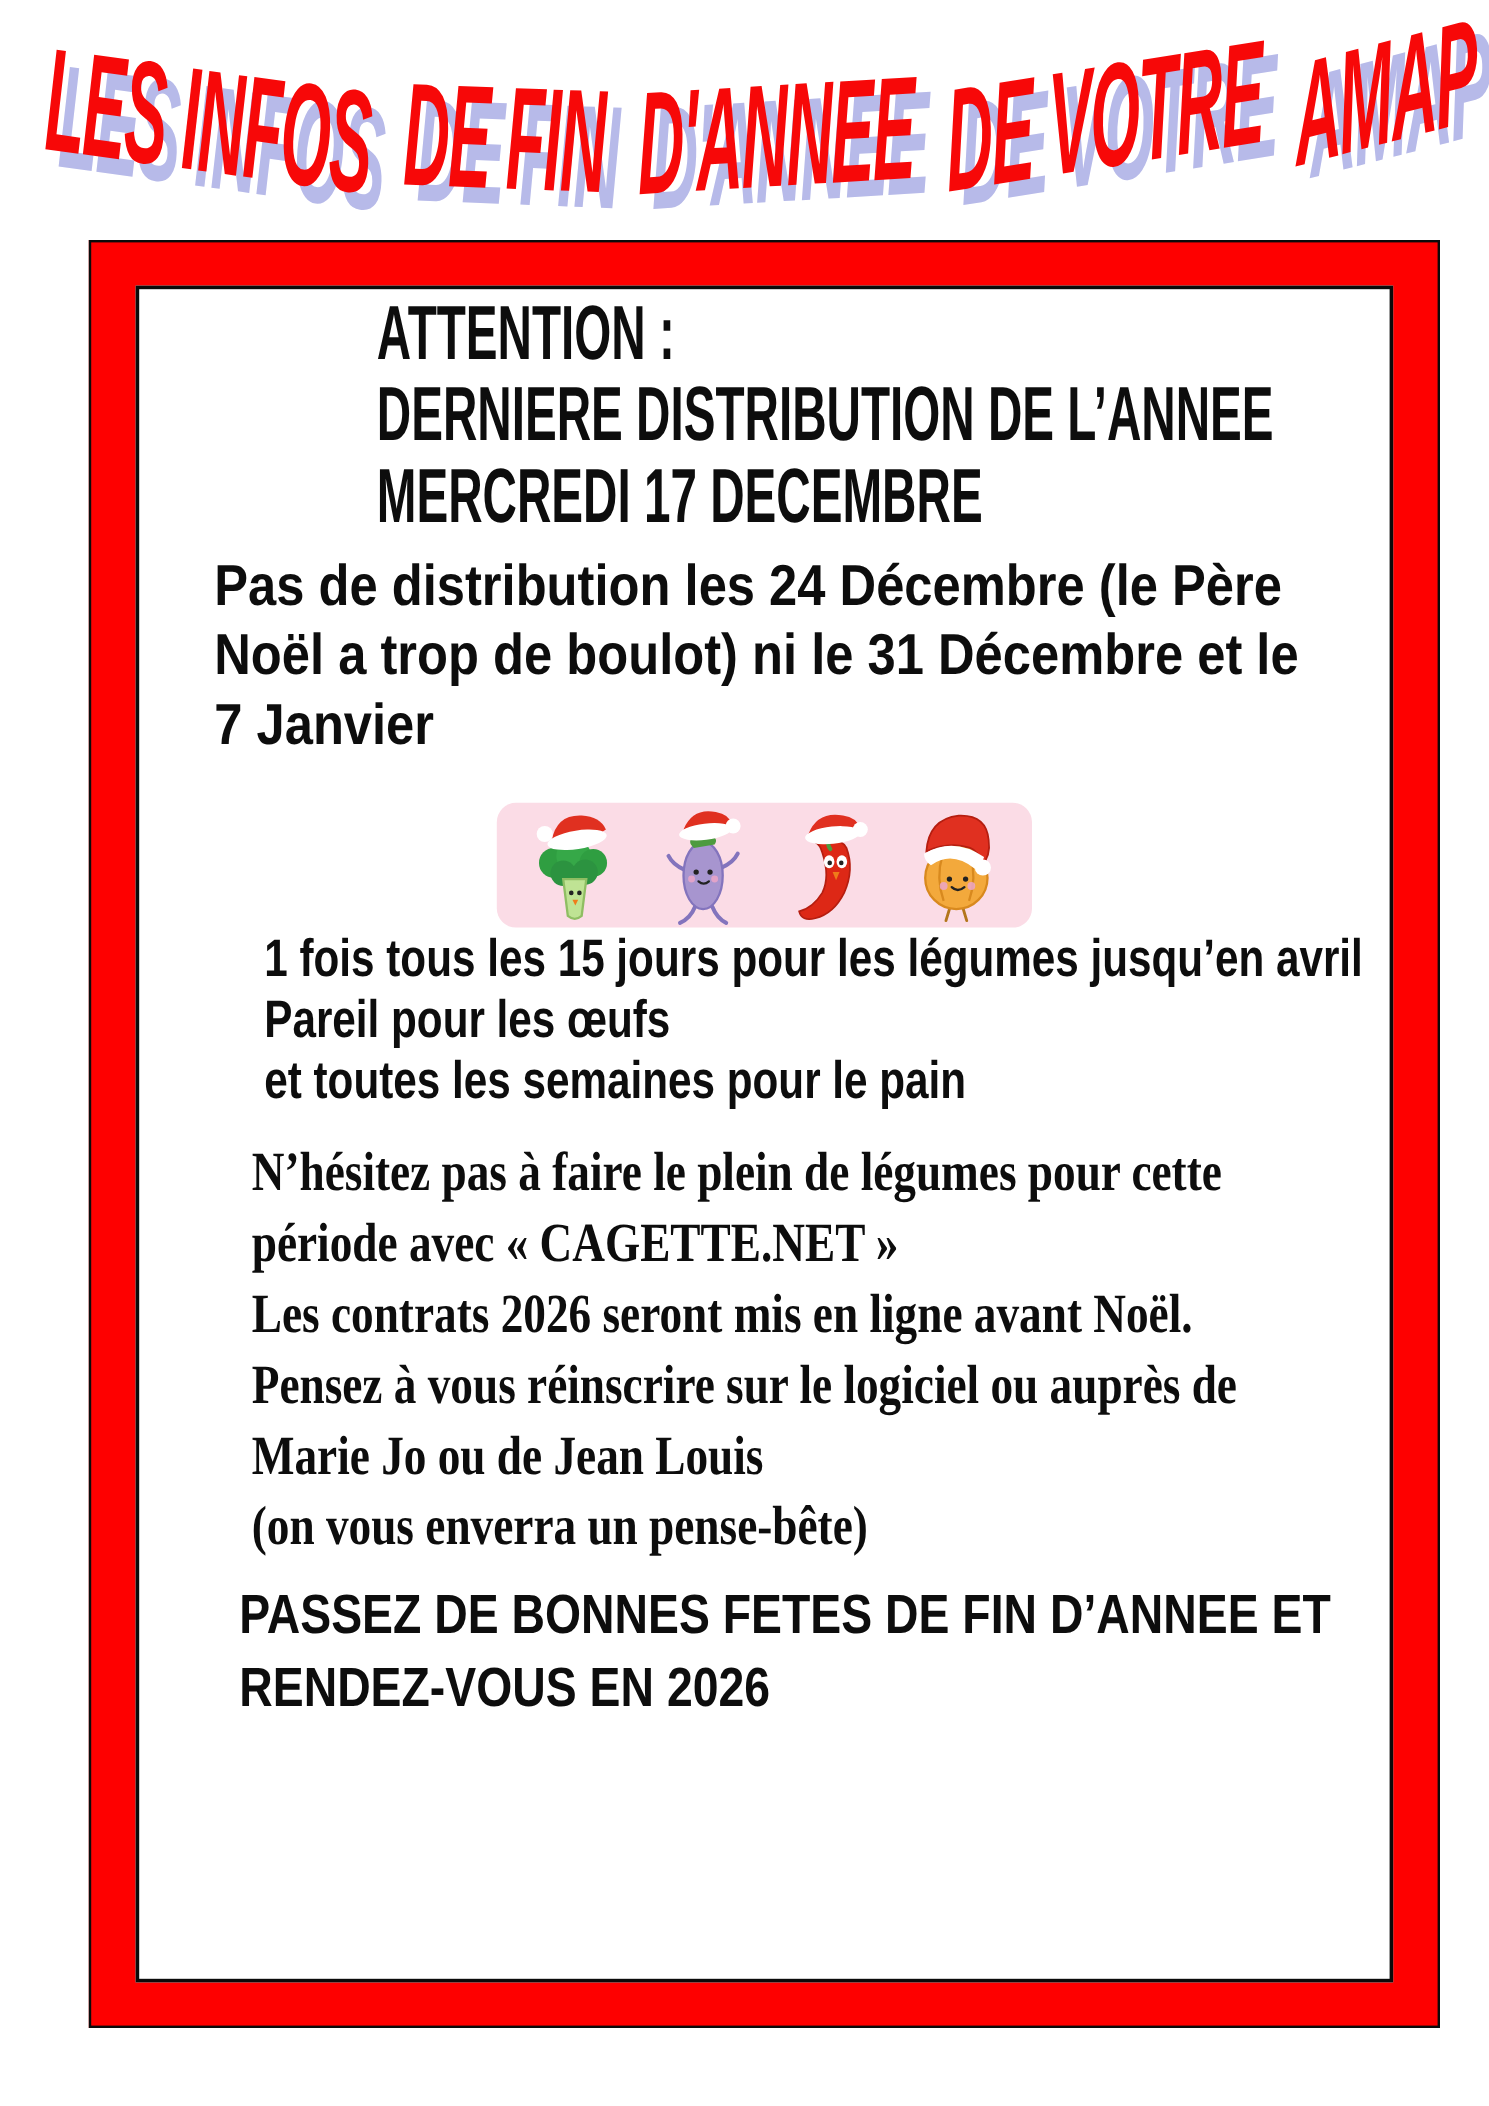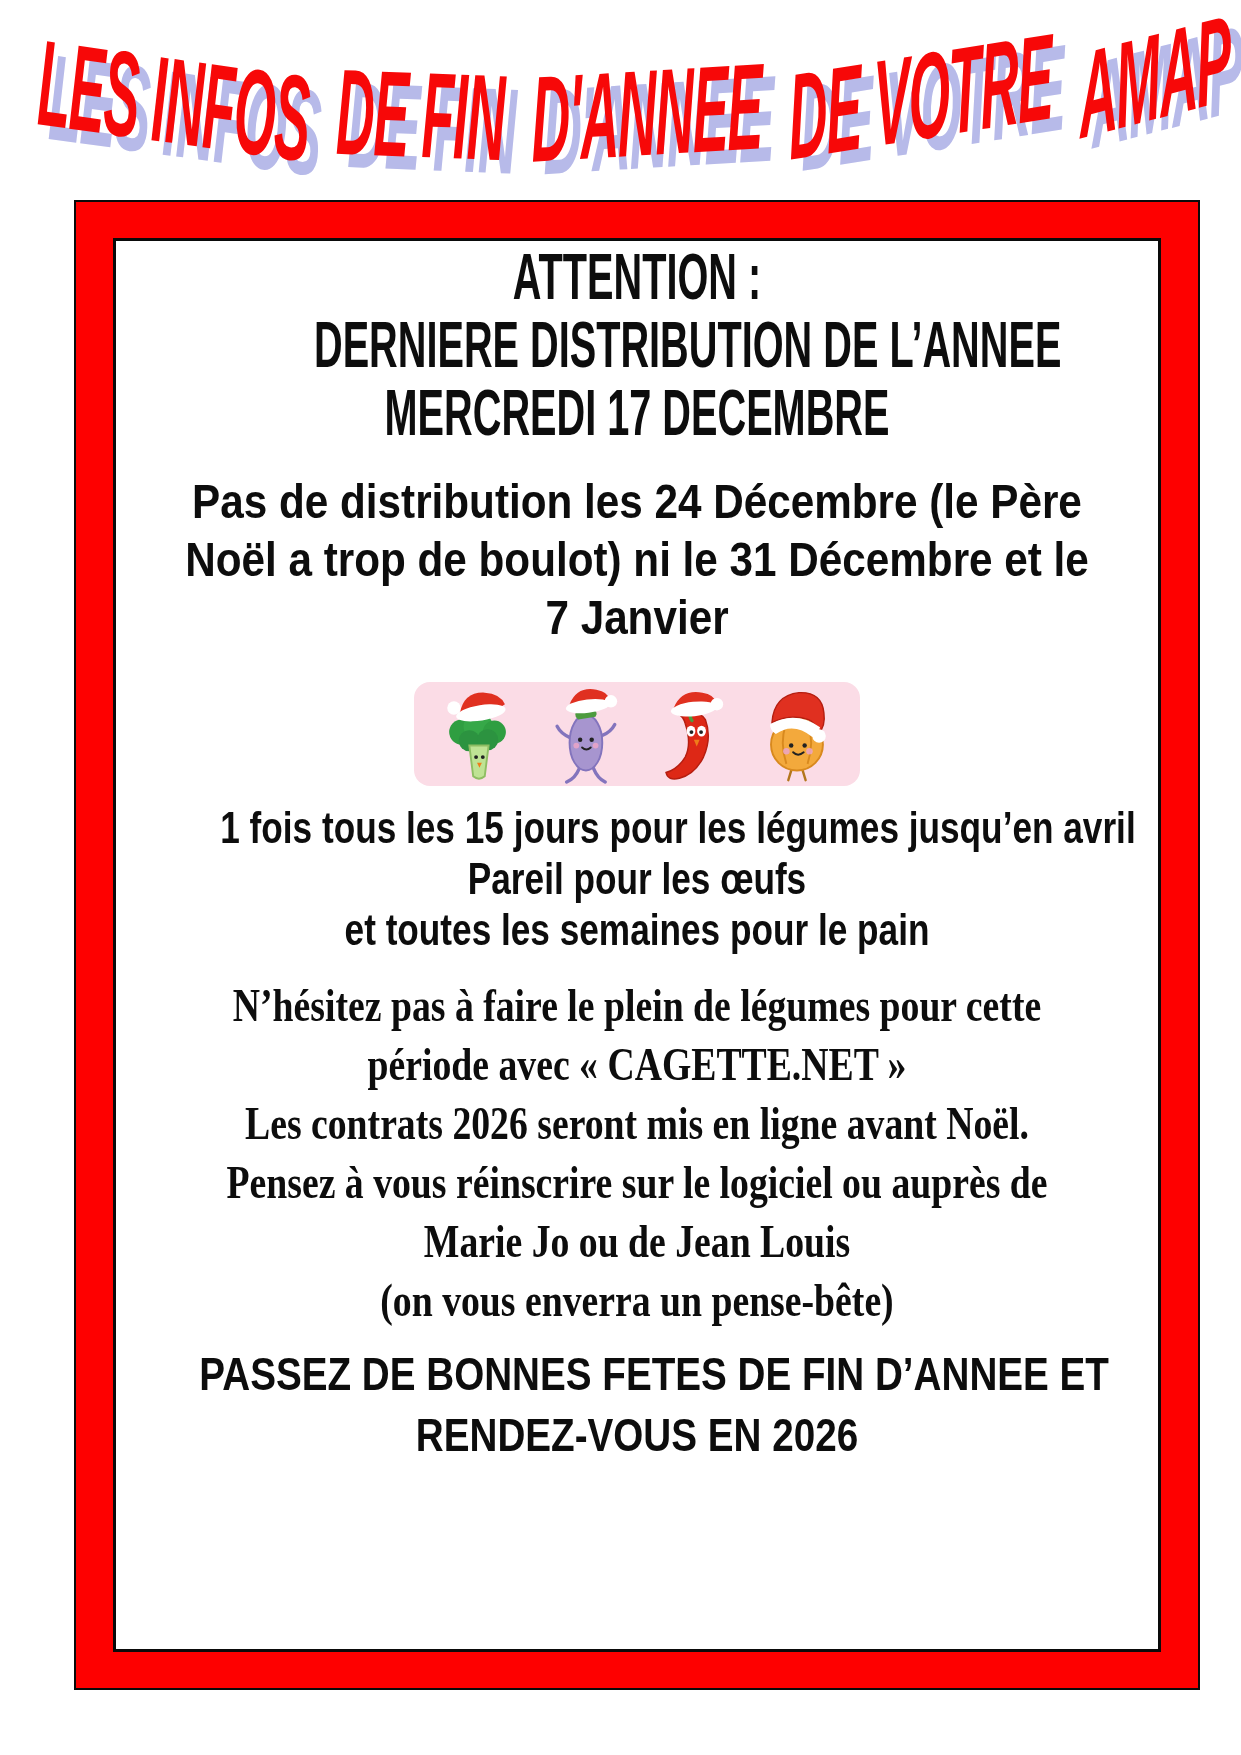--- a/index.html
+++ b/index.html
@@ -43,33 +43,33 @@
     border: 2px solid #0a0a0a;
     background: #fe0000;
     padding: 36px 37px;
   }
   .frame-inner {
     box-sizing: border-box;
     width: 100%; height: 100%;
     background: #ffffff;
     border: 3px solid #0a0a0a;
     padding-top: 2px;
-    text-align: center;
+    text-align: left;
     overflow: hidden;
   }
 
   .line { white-space: nowrap; transform-origin: 50% 50%; }
 
   .h-cond .line {
     font-weight: bold;
     font-size: 64px;
     line-height: 68px;
     transform: scaleX(0.62);
   }
-  .para1 { margin-top: 26px; }
+  .para1 { margin-top: 13px; }
   .para1 .line {
     font-weight: bold;
     font-size: 48px;
     line-height: 58px;
     transform: scaleX(0.88);
   }
 
   .banner {
     margin: 35px auto 0 auto;
     width: 446px; height: 104px;
@@ -77,21 +77,21 @@
     border-radius: 16px;
     display: flex;
     align-items: center;
     justify-content: center;
     gap: 16px;
   }
   .veg { display: block; }
 
   .h2 { margin-top: 44px; }
 
-  .para2 { margin-top: 16px; }
+  .para2 { margin-top: 0; }
   .para2 .line {
     font-weight: bold;
     font-size: 44px;
     line-height: 51px;
     transform: scaleX(0.80);
   }
   .para3 { margin-top: 21px; font-family: Liberation Serif, serif; }
   .para3 .line {
     font-weight: bold;
     font-size: 46px;

